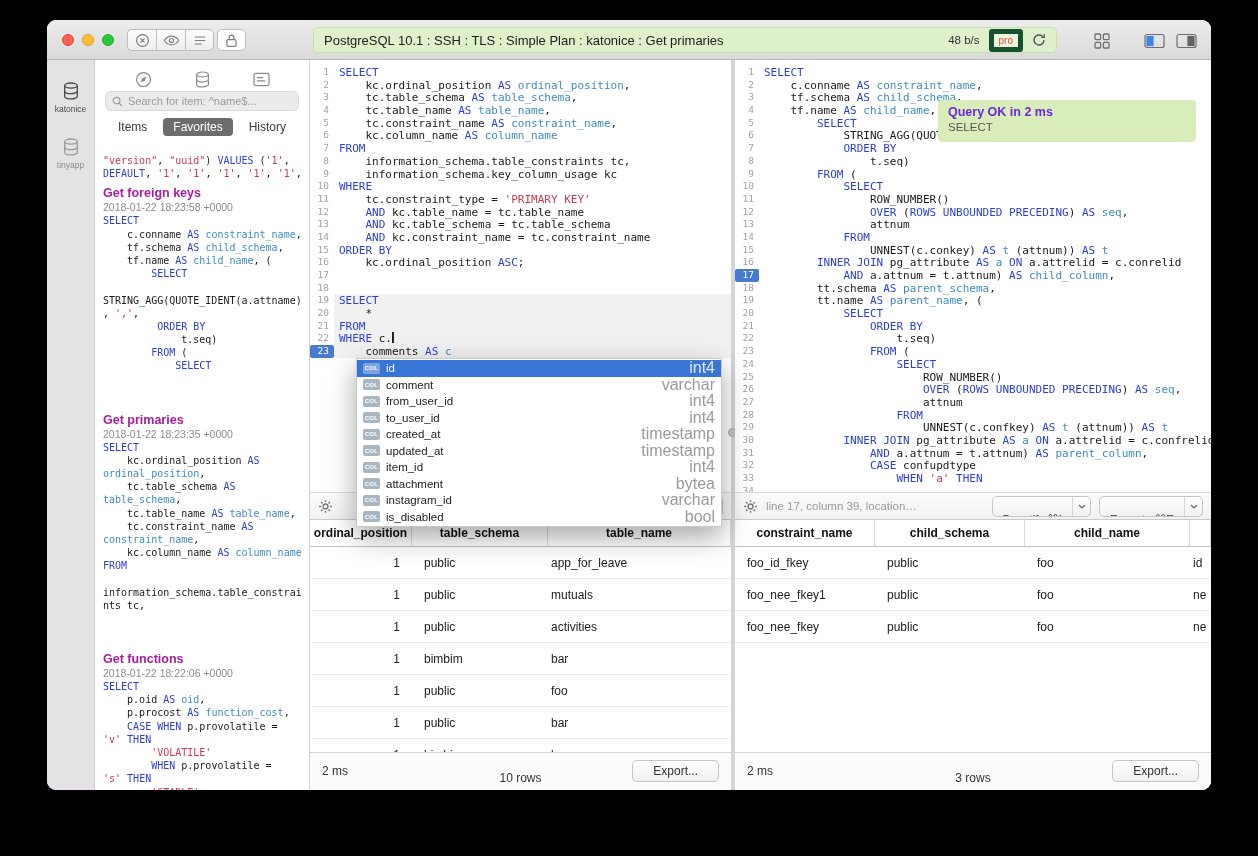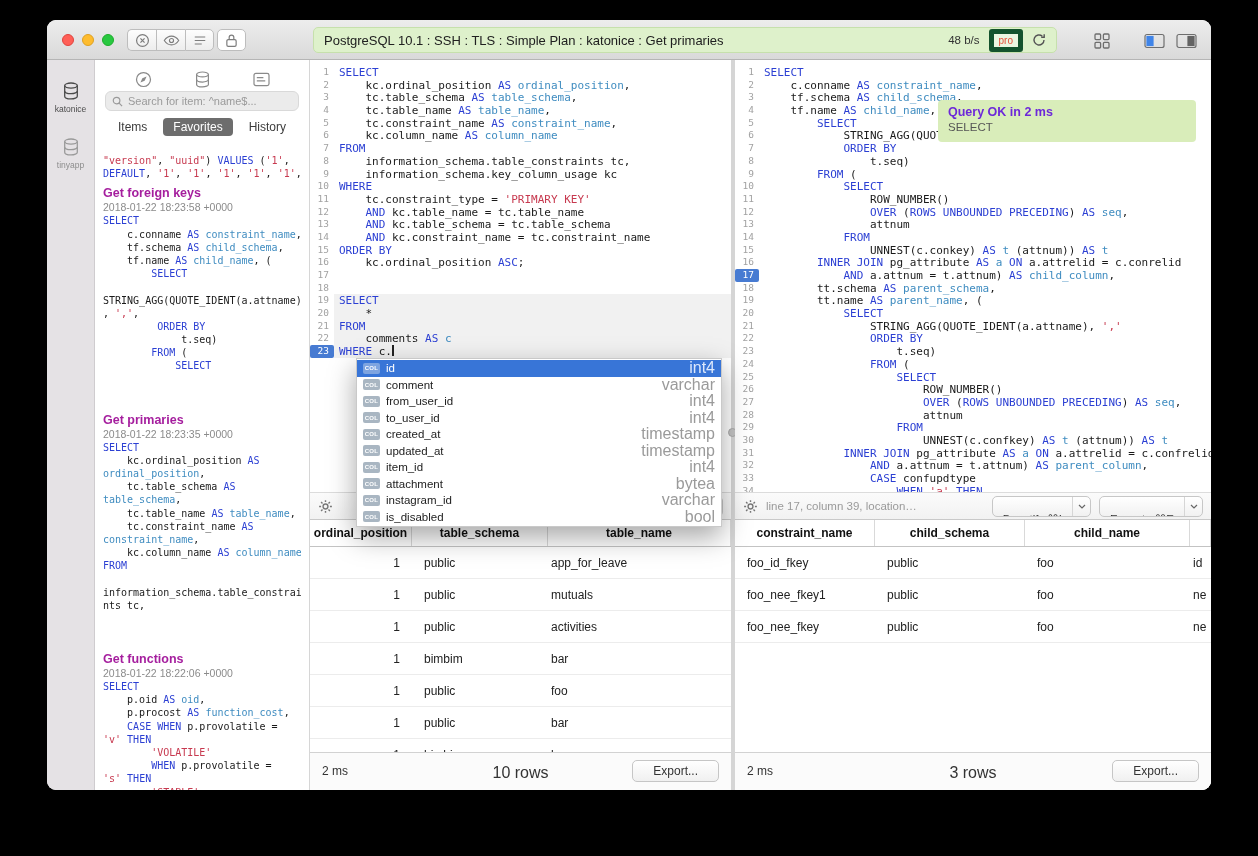--- a/index.html
+++ b/index.html
@@ -106,21 +106,21 @@
   .tbody { position:absolute; left:0; right:0; top:27px; height:205px; overflow:hidden; }
   .tr { display:flex; height:32px; border-bottom:1px solid #ececec; background:#fff; }
   .td { font-size:12px; color:#222; display:flex; align-items:center; padding:0 12px;
         white-space:nowrap; overflow:hidden; flex:none; }
   .td:last-child { padding:0 3px; }
   .td.right { justify-content:flex-end; }
 
   .statusbar { position:absolute; left:0; right:0; top:692px; height:38px;
                border-top:1px solid #d2d2d2; background:#fbfbfb; }
   .sb-time { position:absolute; left:12px; top:11px; font-size:12px; color:#333; }
-  .sb-rows { position:absolute; left:0; right:0; top:11px; text-align:center; font-size:16px; color:#333; }
+  .sb-rows { position:absolute; left:0; right:0; top:18px; text-align:center; font-size:12px; color:#333; }
   .sb-export { position:absolute; right:12px; top:7px; height:22px; padding:0 20px;
                font-size:12px; color:#333; border:1px solid #c6c6c6; border-radius:5px;
                background:linear-gradient(#fff,#f0f0f0); font-family:"Liberation Sans",sans-serif; }
 
   
   #autocomplete { position:absolute; left:46px; top:298px; width:366px; z-index:30;
                   background:#fff; border:1px solid #c9c9c9;
                   box-shadow:0 10px 26px rgba(0,0,0,.35); padding:1px 0; }
   .ac-row { display:flex; align-items:center; height:16.5px; padding:0 6px; gap:6px; }
   .ac-row.sel { background:#3875d7; }
@@ -396,22 +396,22 @@
           <div class="cl">    <span class="tk-kw">AND</span> kc.table_name = tc.table_name</div>
           <div class="cl">    <span class="tk-kw">AND</span> kc.table_schema = tc.table_schema</div>
           <div class="cl">    <span class="tk-kw">AND</span> kc.constraint_name = tc.constraint_name</div>
           <div class="cl"><span class="tk-kw">ORDER</span> <span class="tk-kw">BY</span></div>
           <div class="cl">    kc.ordinal_position <span class="tk-kw">ASC</span>;</div>
           <div class="cl">&nbsp;</div>
           <div class="cl">&nbsp;</div>
           <div class="cl blk"><span class="tk-kw">SELECT</span></div>
           <div class="cl blk">    *</div>
           <div class="cl blk"><span class="tk-kw">FROM</span></div>
+          <div class="cl blk"><span class="tk-kw">WHERE</span> c.<span class="caret"></span></div>
           <div class="cl blk">    comments <span class="tk-kw">AS</span> <span class="tk-al">c</span></div>
-          <div class="cl blk"><span class="tk-kw">WHERE</span> c.<span class="caret"></span></div>
         </div>
     </div>
     <div class="toolbar">
       <span>
         <svg width="15" height="15" viewBox="0 0 16 16">
             <g stroke="#787878" stroke-width="1.5" fill="none">
               <circle cx="8" cy="8" r="2.6"></circle>
               <path d="M8 1.2v2.1M8 12.7v2.1M1.2 8h2.1M12.7 8h2.1M3.3 3.3l1.5 1.5M11.2 11.2l1.5 1.5M12.7 3.3l-1.5 1.5M4.8 11.2l-1.5 1.5"></path>
             </g>
           </svg>
@@ -593,21 +593,20 @@
           <div class="cl">                ROW_NUMBER()</div>
           <div class="cl">                <span class="tk-kw">OVER</span> (<span class="tk-kw">ROWS</span> <span class="tk-kw">UNBOUNDED</span> <span class="tk-kw">PRECEDING</span>) <span class="tk-kw">AS</span> <span class="tk-al">seq</span>,</div>
           <div class="cl">                attnum</div>
           <div class="cl">            <span class="tk-kw">FROM</span></div>
           <div class="cl">                UNNEST(c.conkey) <span class="tk-kw">AS</span> <span class="tk-al">t</span> (attnum)) <span class="tk-kw">AS</span> <span class="tk-al">t</span></div>
           <div class="cl">        <span class="tk-kw">INNER</span> <span class="tk-kw">JOIN</span> pg_attribute <span class="tk-kw">AS</span> <span class="tk-al">a</span> <span class="tk-kw">ON</span> a.attrelid = c.conrelid</div>
           <div class="cl">            <span class="tk-kw">AND</span> a.attnum = t.attnum) <span class="tk-kw">AS</span> <span class="tk-al">child_column</span>,</div>
           <div class="cl">        tt.schema <span class="tk-kw">AS</span> <span class="tk-al">parent_schema</span>,</div>
           <div class="cl">        tt.name <span class="tk-kw">AS</span> <span class="tk-al">parent_name</span>, (</div>
           <div class="cl">            <span class="tk-kw">SELECT</span></div>
-          <div class="cl">                STRING_AGG(QUOTE_IDENT(a.attname), <span class="tk-str">','</span></div>
           <div class="cl">                <span class="tk-kw">ORDER</span> <span class="tk-kw">BY</span></div>
           <div class="cl">                    t.seq)</div>
           <div class="cl">                <span class="tk-kw">FROM</span> (</div>
           <div class="cl">                    <span class="tk-kw">SELECT</span></div>
           <div class="cl">                        ROW_NUMBER()</div>
           <div class="cl">                        <span class="tk-kw">OVER</span> (<span class="tk-kw">ROWS</span> <span class="tk-kw">UNBOUNDED</span> <span class="tk-kw">PRECEDING</span>) <span class="tk-kw">AS</span> <span class="tk-al">seq</span>,</div>
           <div class="cl">                        attnum</div>
           <div class="cl">                    <span class="tk-kw">FROM</span></div>
           <div class="cl">                        UNNEST(c.confkey) <span class="tk-kw">AS</span> <span class="tk-al">t</span> (attnum)) <span class="tk-kw">AS</span> <span class="tk-al">t</span></div>
           <div class="cl">            <span class="tk-kw">INNER</span> <span class="tk-kw">JOIN</span> pg_attribute <span class="tk-kw">AS</span> <span class="tk-al">a</span> <span class="tk-kw">ON</span> a.attrelid = c.confrelid</div>

